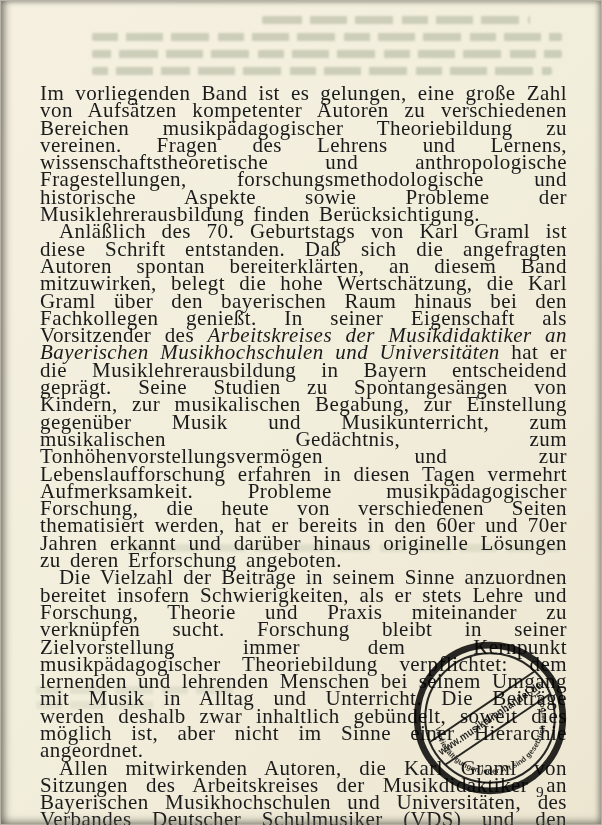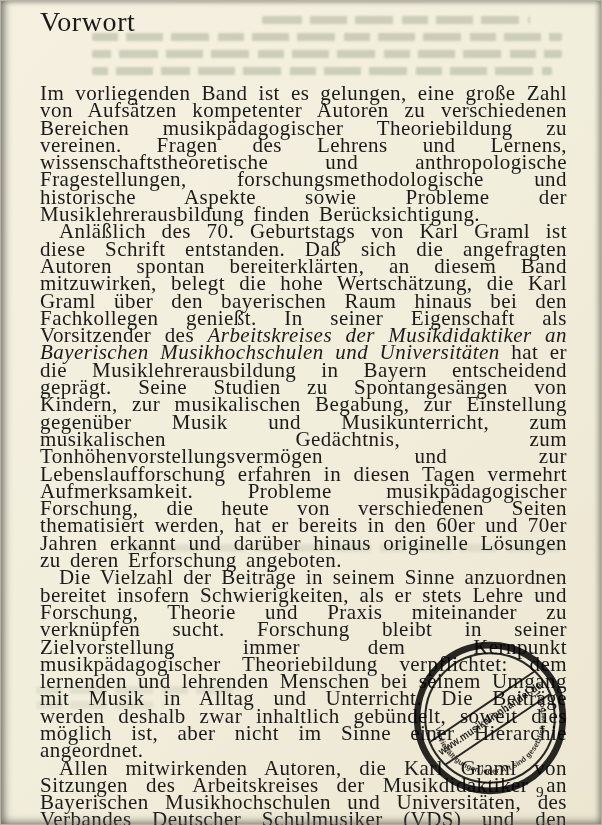--- a/index.html
+++ b/index.html
@@ -81,21 +81,20 @@
 <div class="page">
 
   <div class="gl g1"></div>
   <div class="gl g2"></div>
   <div class="gl g3"></div>
   <div class="gl g4"></div>
   <div class="gl g5"></div>
   <div class="gl g6"></div>
   <div class="gl g7"></div>
 
-  <h1 class="title">Vorwort</h1>
 
   <div class="body-text">
     <p class="para"><span>Im vorliegenden Band ist es gelungen, eine große Zahl von Aufsätzen kompetenter Autoren zu verschiedenen Bereichen musikpädagogischer Theoriebildung zu vereinen. Fragen des Lehrens und Lernens, wissenschaftstheoretische und anthropologische Fragestellungen, forschungsmethodologische und historische Aspekte sowie Probleme der Musiklehrerausbildung finden Berücksichtigung.</span></p>
     <p class="para indent"><span>Anläßlich des 70. Geburtstags von Karl Graml ist diese Schrift entstanden. Daß sich die angefragten Autoren spontan bereiterklärten, an diesem Band mitzuwirken, belegt die hohe Wertschätzung, die Karl Graml über den bayerischen Raum hinaus bei den Fachkollegen genießt. In seiner Eigenschaft als Vorsitzender des </span><em>Arbeitskreises der Musikdidaktiker an Bayerischen Musikhochschulen und Universitäten</em><span> hat er die Musiklehrerausbildung in Bayern entscheidend geprägt. Seine Studien zu Spontangesängen von Kindern, zur musikalischen Begabung, zur Einstellung gegenüber Musik und Musikunterricht, zum musikalischen Gedächtnis, zum Tonhöhenvorstellungsvermögen und zur Lebenslaufforschung erfahren in diesen Tagen vermehrt Aufmerksamkeit. Probleme musikpädagogischer Forschung, die heute von verschiedenen Seiten thematisiert werden, hat er bereits in den 60er und 70er Jahren erkannt und darüber hinaus originelle Lösungen zu deren Erforschung angeboten.</span></p>
     <p class="para indent"><span>Die Vielzahl der Beiträge in seinem Sinne anzuordnen bereitet insofern Schwierigkeiten, als er stets Lehre und Forschung, Theorie und Praxis miteinander zu verknüpfen sucht. Forschung bleibt in seiner Zielvorstellung immer dem Kernpunkt musikpädagogischer Theoriebildung verpflichtet: dem lernenden und lehrenden Menschen bei seinem Umgang mit Musik in Alltag und Unterricht. Die Beiträge werden deshalb zwar inhaltlich gebündelt, soweit dies möglich ist, aber nicht im Sinne einer Hierarchie angeordnet.</span></p>
     <p class="para indent"><span>Allen mitwirkenden Autoren, die Karl Graml von Sitzungen des Arbeitskreises der Musikdidaktiker an Bayerischen Musikhochschulen und Universitäten, des Verbandes Deutscher Schulmusiker (VDS) und den Tagungen des Arbeitskreises Musikpädagogischer Forschung (AMPF) kennen, sei für ihre Beiträge gedankt.</span></p>
   </div>
 
   <div class="stamp">
     <svg viewBox="0 0 170 170" width="172" height="172">

